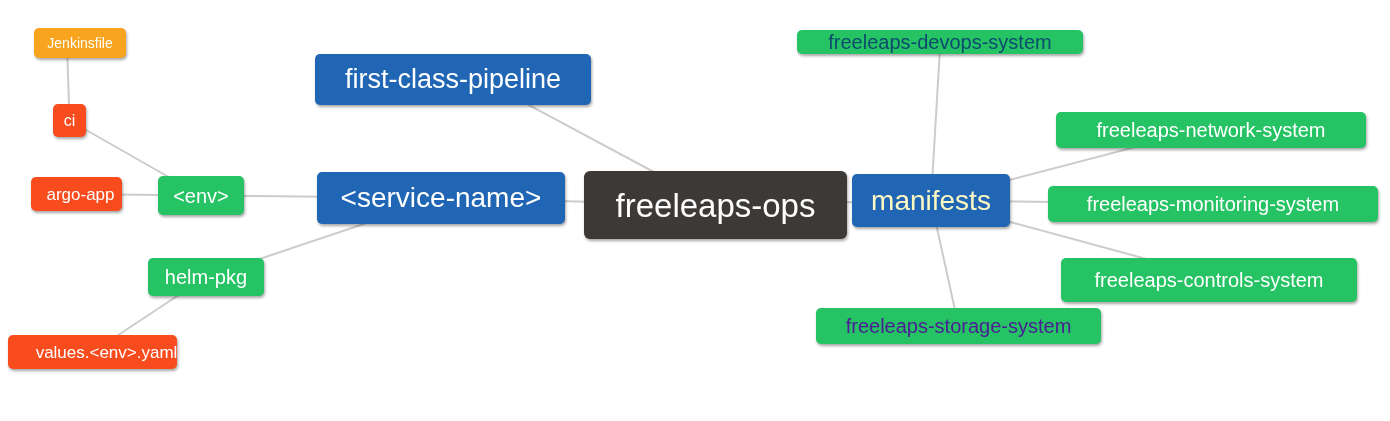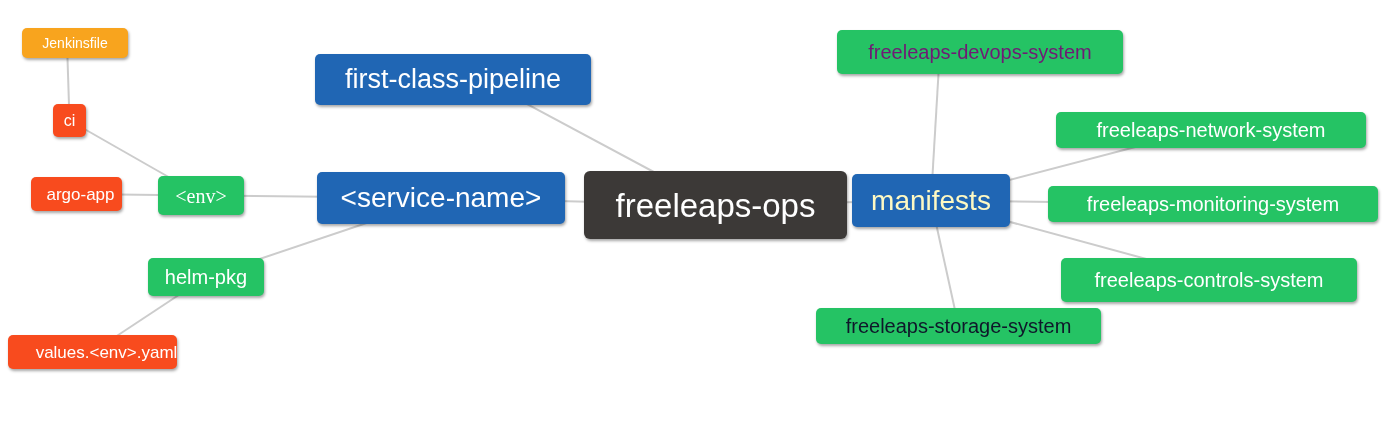--- a/index.html
+++ b/index.html
@@ -49,25 +49,25 @@
       <line x1="931" y1="200.5" x2="1200.5" y2="130" stroke="#CCCCCC" stroke-width="2"></line>
       <line x1="931" y1="200.5" x2="1213" y2="204" stroke="#CCCCCC" stroke-width="2"></line>
       <line x1="931" y1="200.5" x2="1209" y2="276" stroke="#CCCCCC" stroke-width="2"></line>
       <line x1="931" y1="200.5" x2="958.5" y2="326" stroke="#CCCCCC" stroke-width="2"></line>
     </svg>
   <div class="nodes">
       <div class="node" style="left: 584px; top: 171px; width: 263px; height: 68px; font-size: 33px; background: rgb(60, 57, 55); color: rgb(255, 255, 255); border-radius: 6px;">freeleaps-ops</div>
       <div class="node" style="left: 315px; top: 54px; width: 276px; height: 51px; font-size: 27px; background: rgb(32, 102, 180); color: rgb(255, 255, 255);">first-class-pipeline</div>
       <div class="node" style="left: 317px; top: 172px; width: 248px; height: 52px; font-size: 28px; background: rgb(32, 102, 180); color: rgb(255, 255, 255);">&lt;service-name&gt;</div>
       <div class="node" style="left: 852px; top: 174px; width: 158px; height: 53px; font-size: 28px; background: rgb(32, 102, 180); color: #fef9c3;">manifests</div>
-      <div class="node" style="left: 158px; top: 176px; width: 86px; height: 39px; font-size: 20px; background: rgb(37, 195, 100); color: rgb(255, 255, 255); font-family: Liberation Serif, serif;">&lt;env&gt;</div>
+      <div class="node" style="left: 158px; top: 176px; width: 86px; height: 39px; font-size: 20px; background: rgb(37, 195, 100); color: rgb(255, 255, 255);">&lt;env&gt;</div>
       <div class="node" style="left: 148px; top: 258px; width: 116px; height: 38px; font-size: 20px; background: rgb(37, 195, 100); color: rgb(255, 255, 255);">helm-pkg</div>
       <div class="node" style="left: 53px; top: 104px; width: 33px; height: 33px; font-size: 16px; background: rgb(248, 75, 30); color: rgb(255, 255, 255);">ci</div>
       <div class="node" style="left: 31px; top: 177px; width: 91px; height: 34px; font-size: 17px; background: rgb(248, 75, 30); color: rgb(255, 255, 255); padding-left: 8px;">argo-app</div>
       <div class="node" style="left: 8px; top: 335px; width: 169px; height: 34px; font-size: 17px; background: rgb(248, 75, 30); color: rgb(255, 255, 255); padding-left: 28px;">values.&lt;env&gt;.yaml</div>
-      <div class="node" style="left: 22px; top: 28px; width: 106px; height: 30px; font-size: 14px; background: rgb(248, 164, 30); color: rgb(255, 255, 255);">Jenkinsfile</div>
-      <div class="node" style="left: 797px; top: 30px; width: 286px; height: 44px; font-size: 20px; background: rgb(37, 195, 100); color: #701a75; margin-left: 40px;">freeleaps-devops-system</div>
+      <div class="node" style="left: 34px; top: 28px; width: 92px; height: 30px; font-size: 14px; background: rgb(248, 164, 30); color: rgb(255, 255, 255);">Jenkinsfile</div>
+      <div class="node" style="left: 797px; top: 30px; width: 286px; height: 24px; font-size: 20px; background: rgb(37, 195, 100); color: #0c4a6e;">freeleaps-devops-system</div>
       <div class="node" style="left: 1056px; top: 112px; width: 310px; height: 36px; font-size: 20px; background: rgb(37, 195, 100); color: rgb(255, 255, 255);">freeleaps-network-system</div>
       <div class="node" style="left: 1048px; top: 186px; width: 330px; height: 36px; font-size: 20px; background: rgb(37, 195, 100); color: rgb(255, 255, 255);">freeleaps-monitoring-system</div>
       <div class="node" style="left: 1061px; top: 258px; width: 296px; height: 44px; font-size: 20px; background: rgb(37, 195, 100); color: rgb(255, 255, 255);">freeleaps-controls-system</div>
-      <div class="node" style="left: 816px; top: 308px; width: 285px; height: 36px; font-size: 20px; background: rgb(37, 195, 100); color: #0f172a;">freeleaps-storage-system</div>
+      <div class="node" style="left: 816px; top: 308px; width: 285px; height: 36px; font-size: 20px; background: rgb(37, 195, 100); color: #4c1d95;">freeleaps-storage-system</div>
     </div>
 </div>
 
 </body></html>

